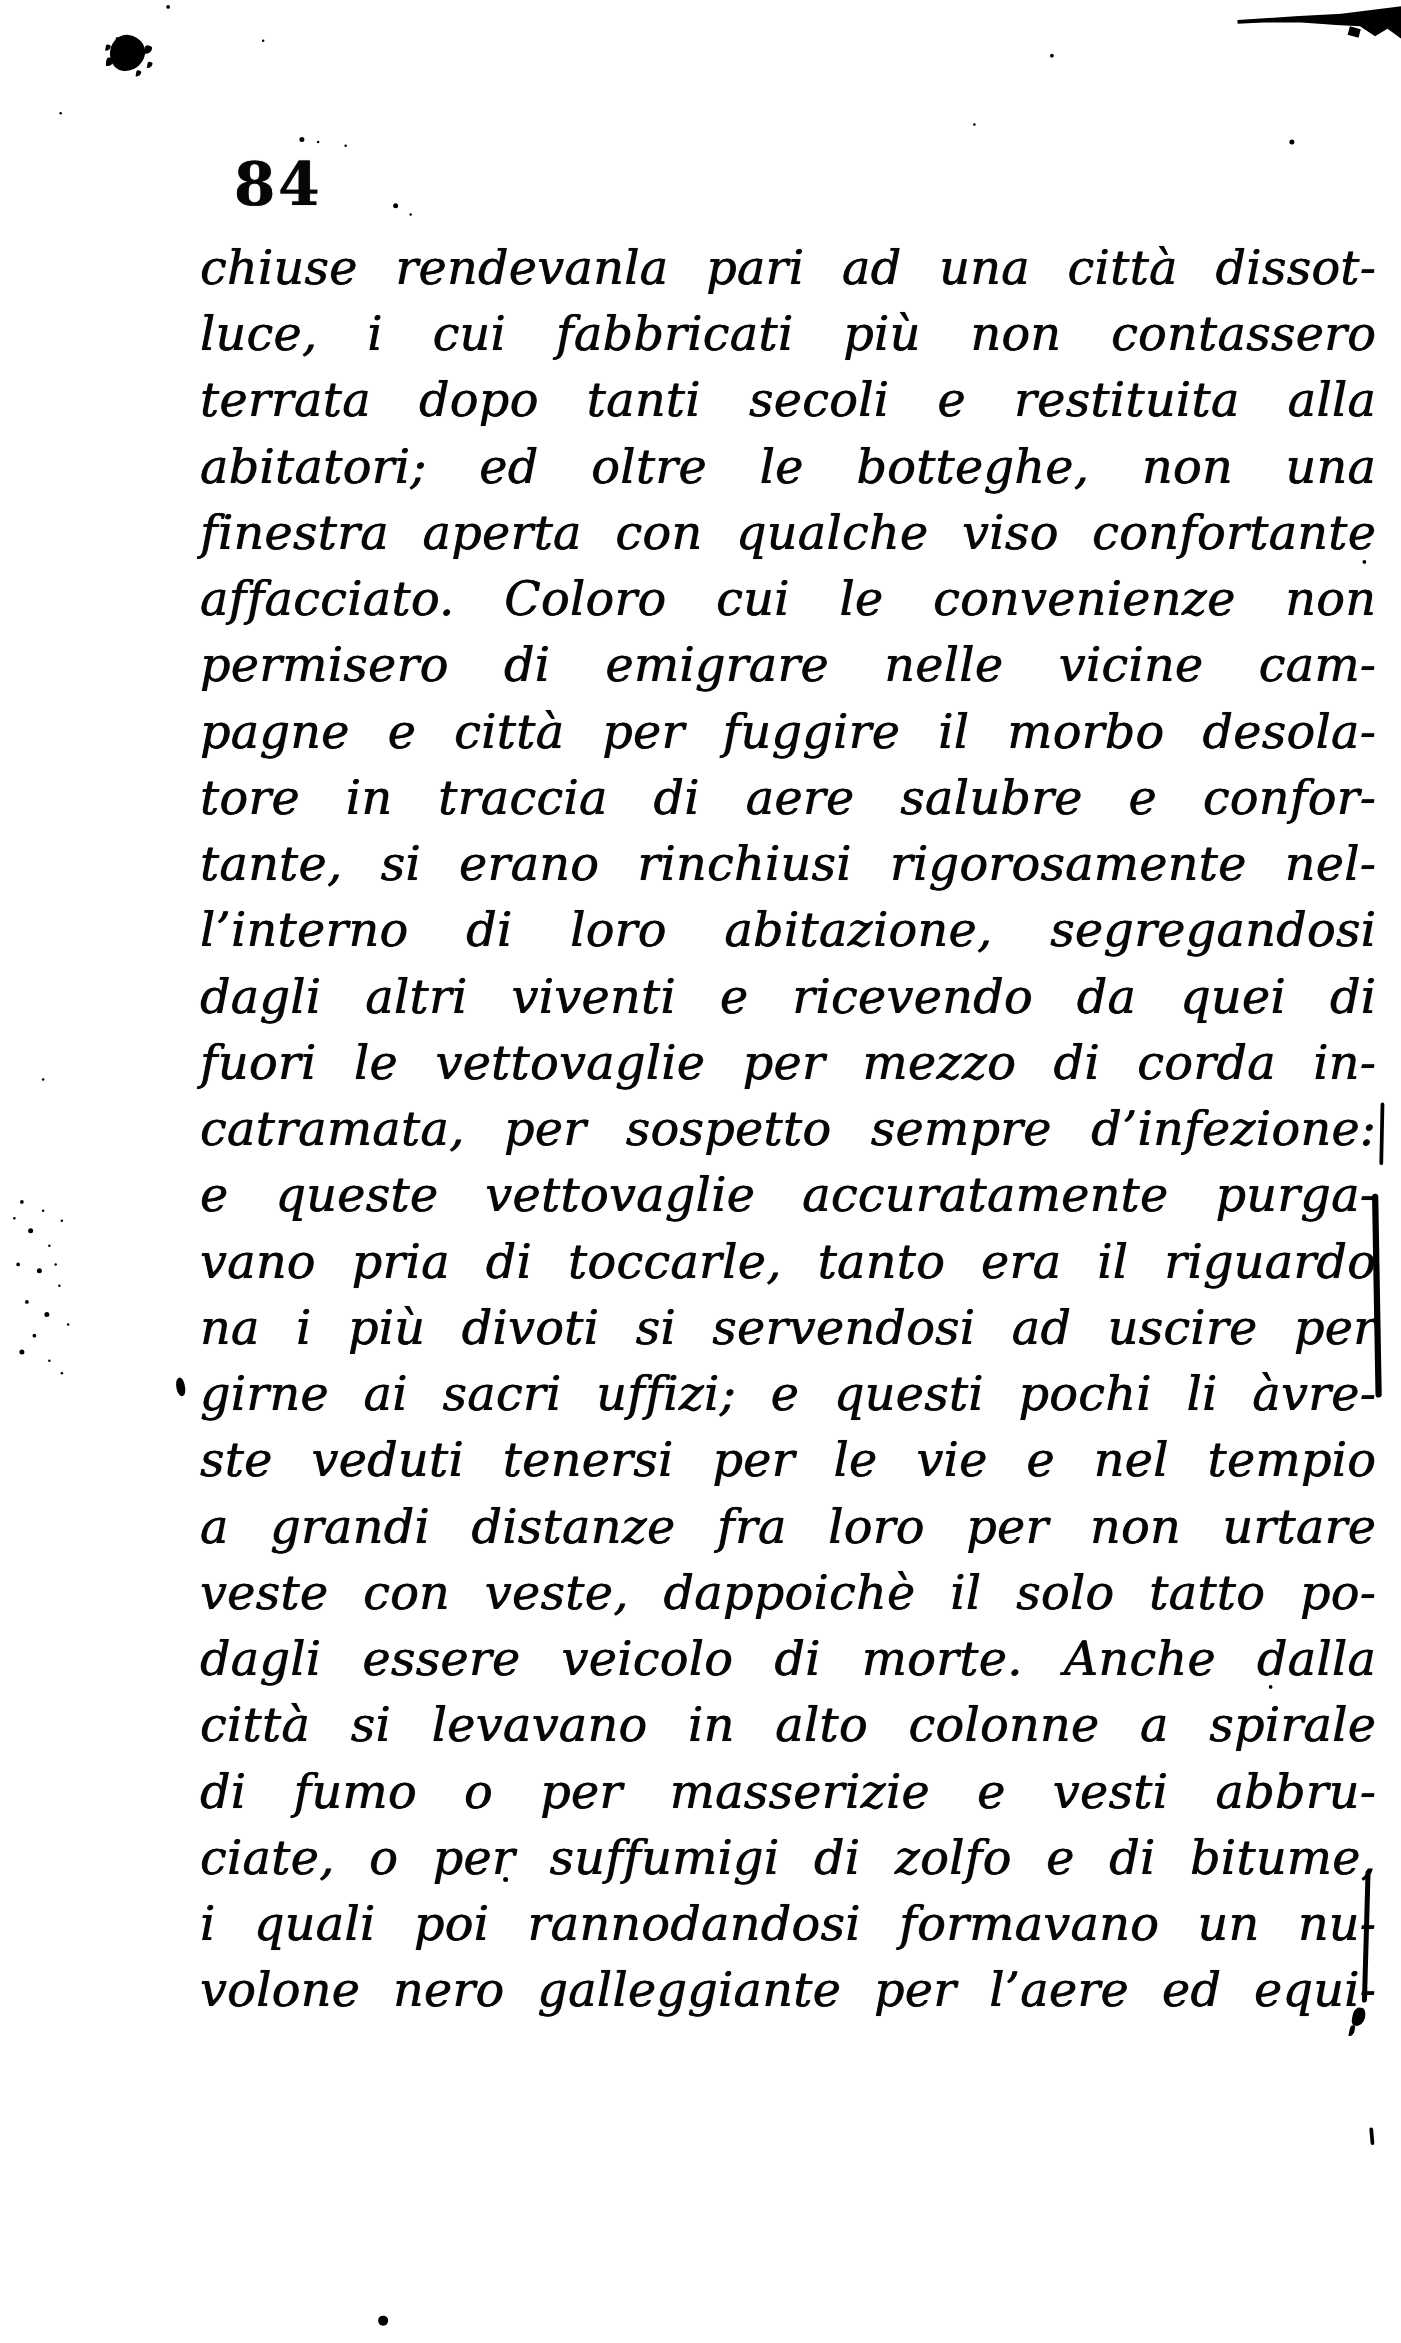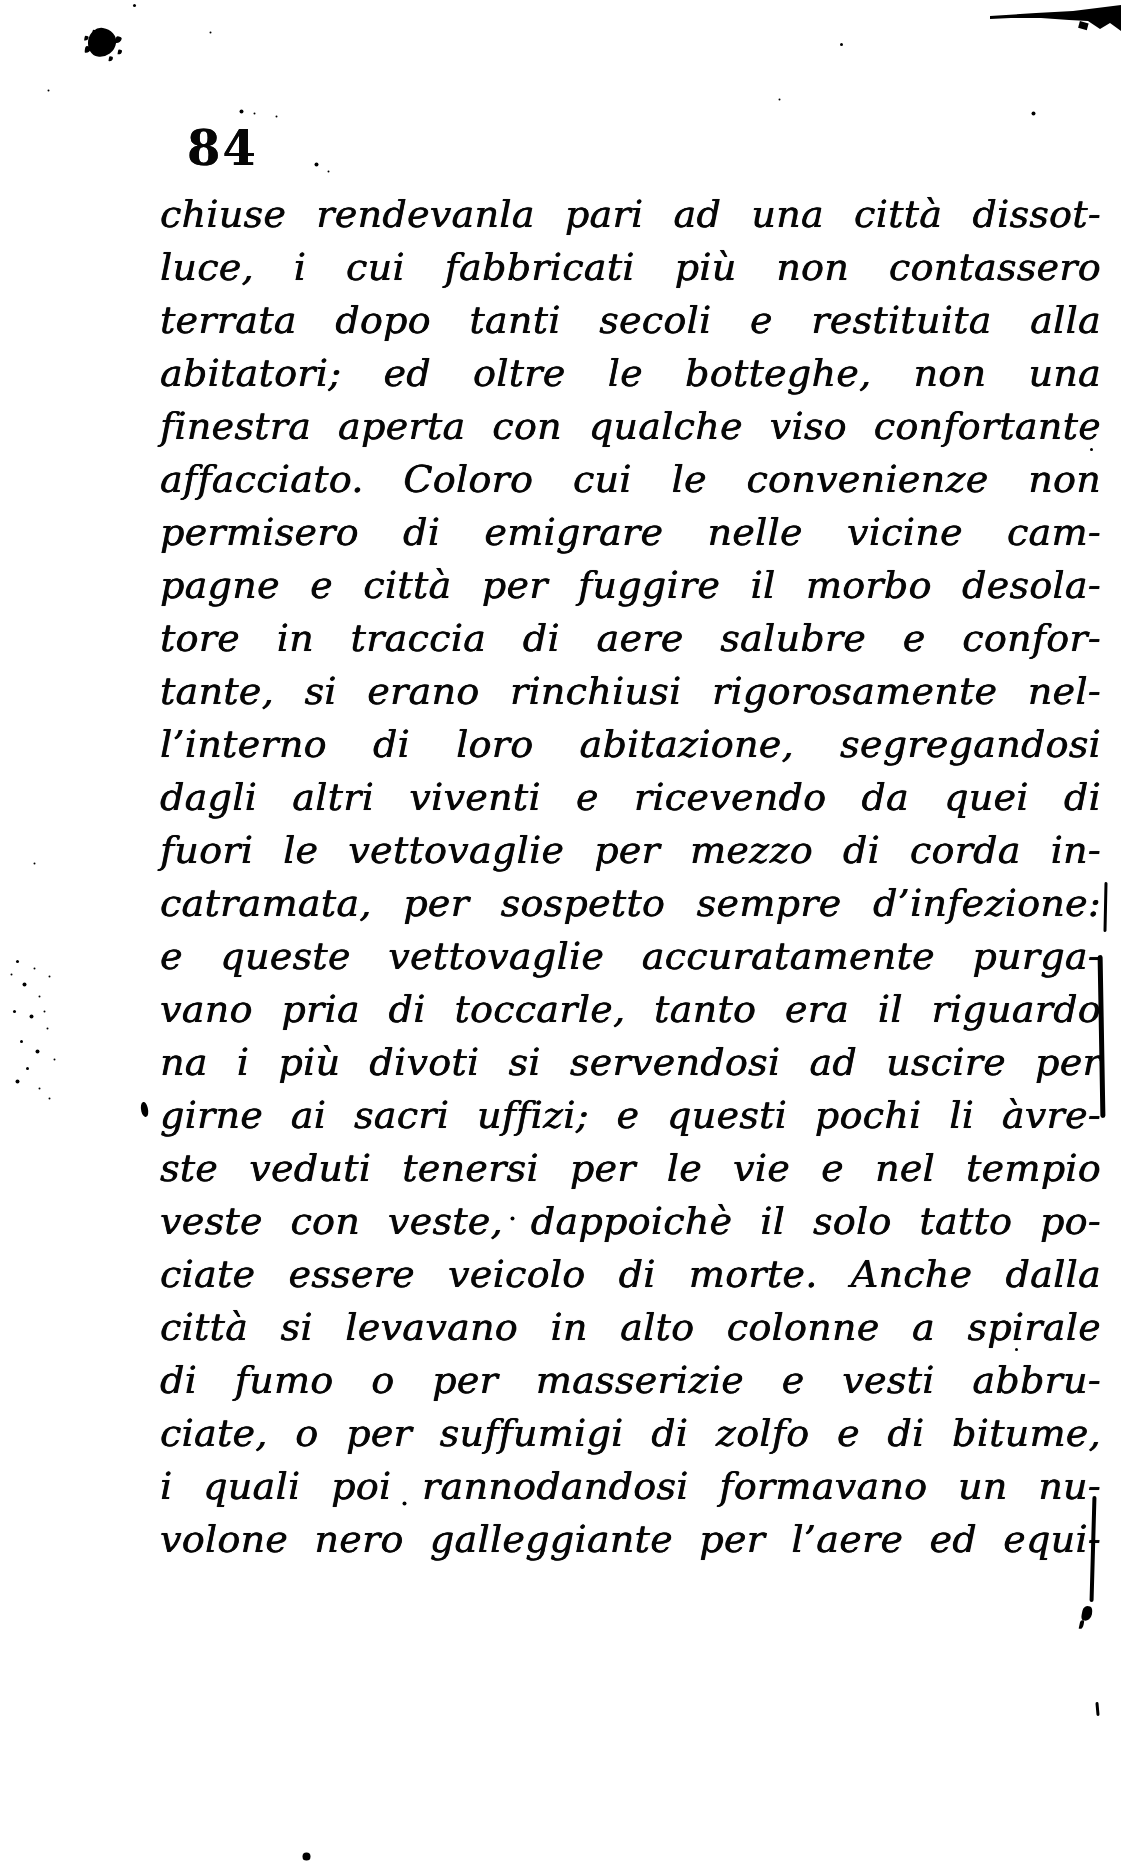--- a/index.html
+++ b/index.html
@@ -88,22 +88,23 @@
     <div class="line">tante, si erano rinchiusi rigorosamente nel-</div>
     <div class="line">l’interno di loro abitazione, segregandosi</div>
     <div class="line">dagli altri viventi e ricevendo da quei di</div>
     <div class="line">fuori le vettovaglie per mezzo di corda in-</div>
     <div class="line">catramata, per sospetto sempre d’infezione:</div>
     <div class="line">e queste vettovaglie accuratamente purga-</div>
     <div class="line">vano pria di toccarle, tanto era il riguardo</div>
     <div class="line">na i più divoti si servendosi ad uscire per</div>
     <div class="line">girne ai sacri uffizi; e questi pochi li àvre-</div>
     <div class="line">ste veduti tenersi per le vie e nel tempio</div>
+    <div class="line">a grandi distanze fra loro per non urtare</div>
     <div class="line">veste con veste, dappoichè il solo tatto po-</div>
-    <div class="line">ciate essere veicolo di morte. Anche dalla</div>
+    <div class="line">dagli essere veicolo di morte. Anche dalla</div>
     <div class="line">città si levavano in alto colonne a spirale</div>
     <div class="line">di fumo o per masserizie e vesti abbru-</div>
     <div class="line">ciate, o per suffumigi di zolfo e di bitume,</div>
     <div class="line">i quali poi rannodandosi formavano un nu-</div>
     <div class="line">volone nero galleggiante per l’aere ed equi-</div>
   </div>
 
   <div class="mark blot"></div>
   <svg class="streak" width="310" height="40" viewBox="0 0 310 40">
     <polygon fill="#000" points="179,16 225,13 262,11 310,5 310,31 299,23 289,29 277,21 258,20 230,18 200,18 179,19"></polygon>

